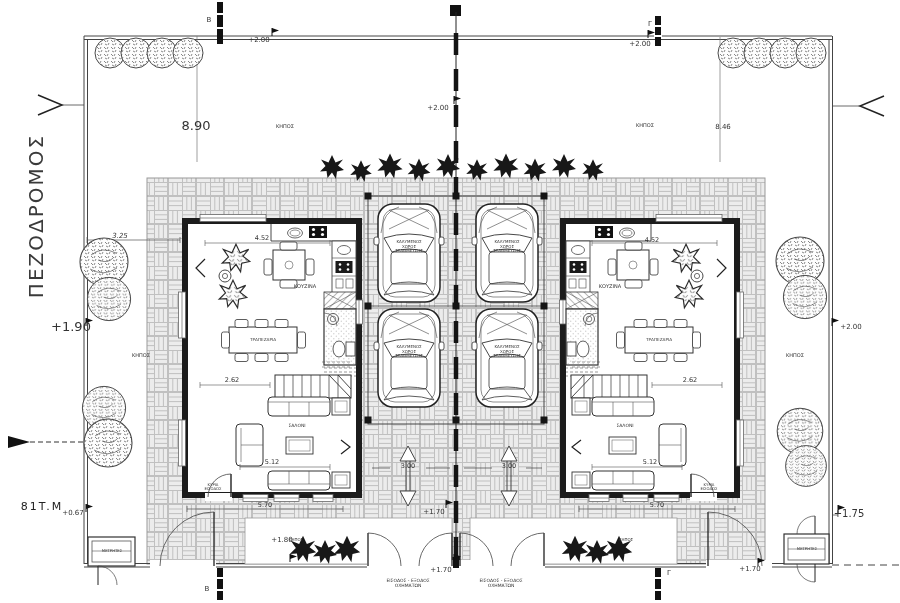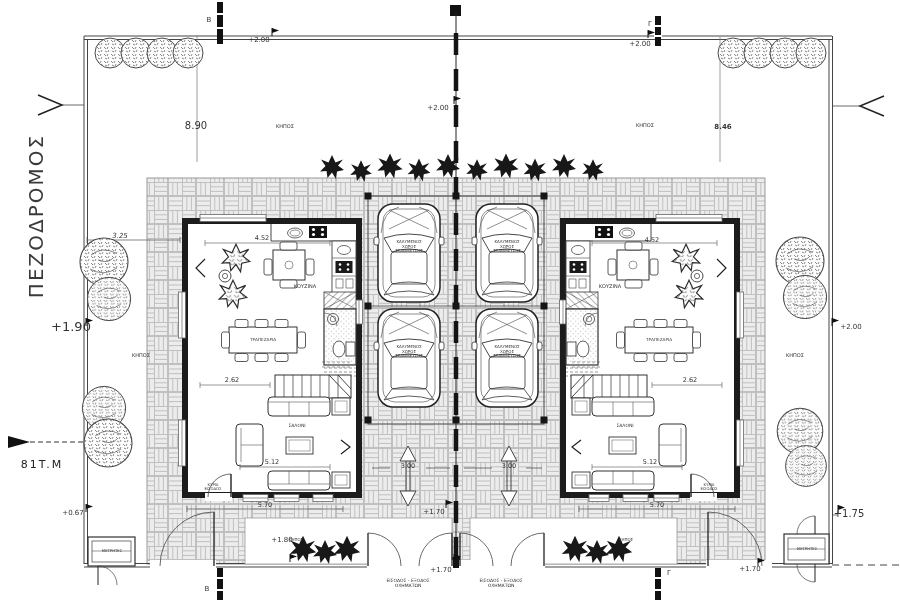--- a/index.html
+++ b/index.html
@@ -329,41 +329,41 @@
   <use href="#flag" transform="translate(86,512)"></use>
   <use href="#flag" transform="translate(454,562)"></use>
   <use href="#flag" transform="translate(838,513)"></use>
   <use href="#flag" transform="translate(758,566)"></use>
   <use href="#flag" transform="translate(290,562)"></use>
   <use href="#flag" transform="translate(446,508)"></use>
 </g>
 </svg>
 
 <div class="lbl rot" style="left:36px;top:216px;font-size:20px;letter-spacing:2px;color:#3a3a3a;">ΠΕΖΟΔΡΟΜΟΣ</div>
-<div class="lbl" style="left:42px;top:465px;font-size:11px;letter-spacing:2px;color:#222;">81T.M</div>
+<div class="lbl" style="left:42px;top:507px;font-size:11px;letter-spacing:2px;color:#222;">81T.M</div>
 
 <div class="lbl" style="left:209px;top:20px;font-size:7px;">Β</div>
 <div class="lbl" style="left:207px;top:589px;font-size:7px;">Β</div>
 <div class="lbl" style="left:650px;top:24px;font-size:7px;">Γ</div>
 <div class="lbl" style="left:669px;top:573px;font-size:7px;">Γ</div>
 
 <div class="lbl" style="left:259px;top:40px;font-size:7px;">+2.00</div>
 <div class="lbl" style="left:438px;top:108px;font-size:7px;">+2.00</div>
 <div class="lbl" style="left:640px;top:44px;font-size:7px;">+2.00</div>
 <div class="lbl" style="left:851px;top:327px;font-size:7px;">+2.00</div>
 <div class="lbl" style="left:71px;top:327px;font-size:13px;">+1.90</div>
 <div class="lbl" style="left:73px;top:513px;font-size:7px;">+0.67</div>
 <div class="lbl" style="left:282px;top:540px;font-size:7px;">+1.80</div>
 <div class="lbl" style="left:434px;top:512px;font-size:7px;">+1.70</div>
 <div class="lbl" style="left:441px;top:570px;font-size:7px;">+1.70</div>
 <div class="lbl" style="left:750px;top:569px;font-size:7px;">+1.70</div>
 <div class="lbl" style="left:849px;top:514px;font-size:10px;">+1.75</div>
 
-<div class="lbl" style="left:196px;top:126px;font-size:10px;">8.90</div>
-<div class="lbl" style="left:723px;top:127px;font-size:7px;font-weight:bold;">8.46</div>
+<div class="lbl" style="left:196px;top:126px;font-size:13px;">8.90</div>
+<div class="lbl" style="left:723px;top:127px;font-size:7px;">8.46</div>
 <div class="lbl" style="left:120px;top:236px;font-size:7px;font-style:italic;">3.25</div>
 <div class="lbl" style="left:262px;top:239px;font-size:6.5px;">4.52</div>
 <div class="lbl" style="left:652px;top:241px;font-size:6.5px;">4.52</div>
 <div class="lbl" style="left:232px;top:381px;font-size:6.5px;">2.62</div>
 <div class="lbl" style="left:690px;top:381px;font-size:6.5px;">2.62</div>
 <div class="lbl" style="left:272px;top:463px;font-size:6.5px;">5.12</div>
 <div class="lbl" style="left:650px;top:463px;font-size:6.5px;">5.12</div>
 <div class="lbl" style="left:265px;top:506px;font-size:6.5px;">5.70</div>
 <div class="lbl" style="left:657px;top:506px;font-size:6.5px;">5.70</div>
 <div class="lbl" style="left:408px;top:467px;font-size:6.5px;">3.00</div>

